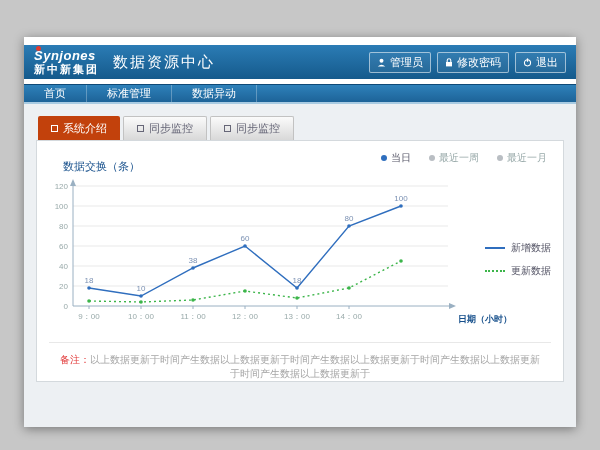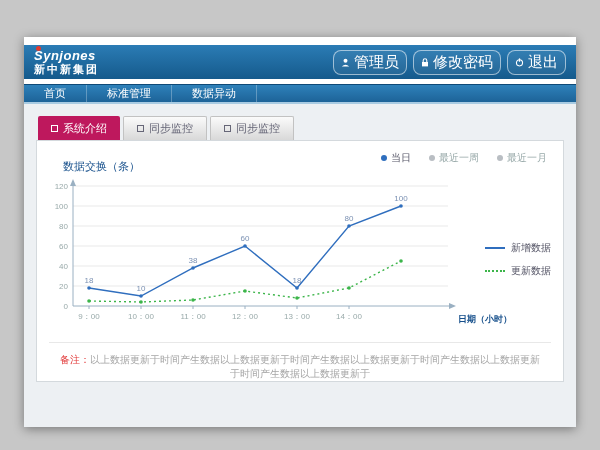--- a/index.html
+++ b/index.html
@@ -20,22 +20,22 @@
     height:34px; background:linear-gradient(#2b7cb5,#155a8c);
     display:flex; align-items:center; padding:0 10px; color:#fff;
   }
   .logo { display:flex; flex-direction:column; line-height:1; position:relative; margin-right:14px; }
   .logo-en { font-size:13px; font-style:italic; font-weight:bold; letter-spacing:.5px; }
   .logo-dot { position:absolute; left:2px; top:-3px; width:5px; height:5px; background:#e03a2f; border-radius:50%; }
   .logo-cn { font-size:11px; font-weight:bold; letter-spacing:2px; margin-top:2px; }
   .app-title { font-size:15px; letter-spacing:2px; }
   .spacer { flex:1; }
   .hbtn {
-    display:flex; align-items:center; gap:4px; font-size:15px; color:#fff;
-    border:1px solid rgba(255,255,255,.55); border-radius:8px;
+    display:flex; align-items:center; gap:4px; font-size:11px; color:#fff;
+    border:1px solid rgba(255,255,255,.55); border-radius:2px;
     padding:2px 7px; margin-left:6px; cursor:pointer; background:rgba(255,255,255,.06);
   }
   .hbtn svg { display:block; }
   
   .header-gap { height:5px; background:#fff; }
   .nav {
     height:20px; background:linear-gradient(#2e81ba,#1d6398);
     border-top:1px solid #0f4a77; border-bottom:2px solid #a9cbe2;
     display:flex; align-items:stretch;
   }
@@ -43,21 +43,21 @@
     display:flex; align-items:center; padding:0 20px; color:#fff; font-size:11px;
     border-right:1px solid rgba(255,255,255,.28); cursor:pointer;
   }
   
   .content { flex:1; background:#edf0f3; padding:12px 12px 0 12px; }
   .tabs { display:flex; gap:3px; margin-left:2px; }
   .tab {
     display:flex; align-items:center; gap:5px; font-size:11px; padding:4px 13px;
     border-radius:2px 2px 0 0; cursor:pointer;
   }
-  .tab.active { background:#be185d; color:#fff;text-align:center; }
+  .tab.active { background:#c2410c; color:#fff;text-align:center; }
   .tab.inactive {
     background:linear-gradient(#fbfbfb,#d8d8d8); color:#667;
     border:1px solid #c2c2c2; border-bottom:none;
   }
   .tab-ico { width:7px; height:7px; border:1px solid currentColor; display:inline-block; }
   .panel {
     background:#fff; border:1px solid #d4d9dd; height:242px; position:relative;
   }
   
   .filters { position:absolute; top:10px; right:16px; display:flex; gap:18px; font-size:10px; }
@@ -81,20 +81,21 @@
 
 <div class="page">
   <div class="top-strip"></div>
 
   <div class="header">
     <div class="logo">
       <span class="logo-dot"></span>
       <span class="logo-en">Synjones</span>
       <span class="logo-cn">新中新集团</span>
     </div>
+    <div class="app-title">数据资源中心</div>
     <div class="spacer"></div>
 
     <div class="hbtn">
       <span>
         <svg width="9" height="9" viewBox="0 0 10 10">
             <circle cx="5" cy="3" r="2.2" fill="#fff"></circle>
             <path d="M0.8 9.5 Q5 5.5 9.2 9.5 Z" fill="#fff"></path>
           </svg>
       </span>
       <span>管理员</span>

